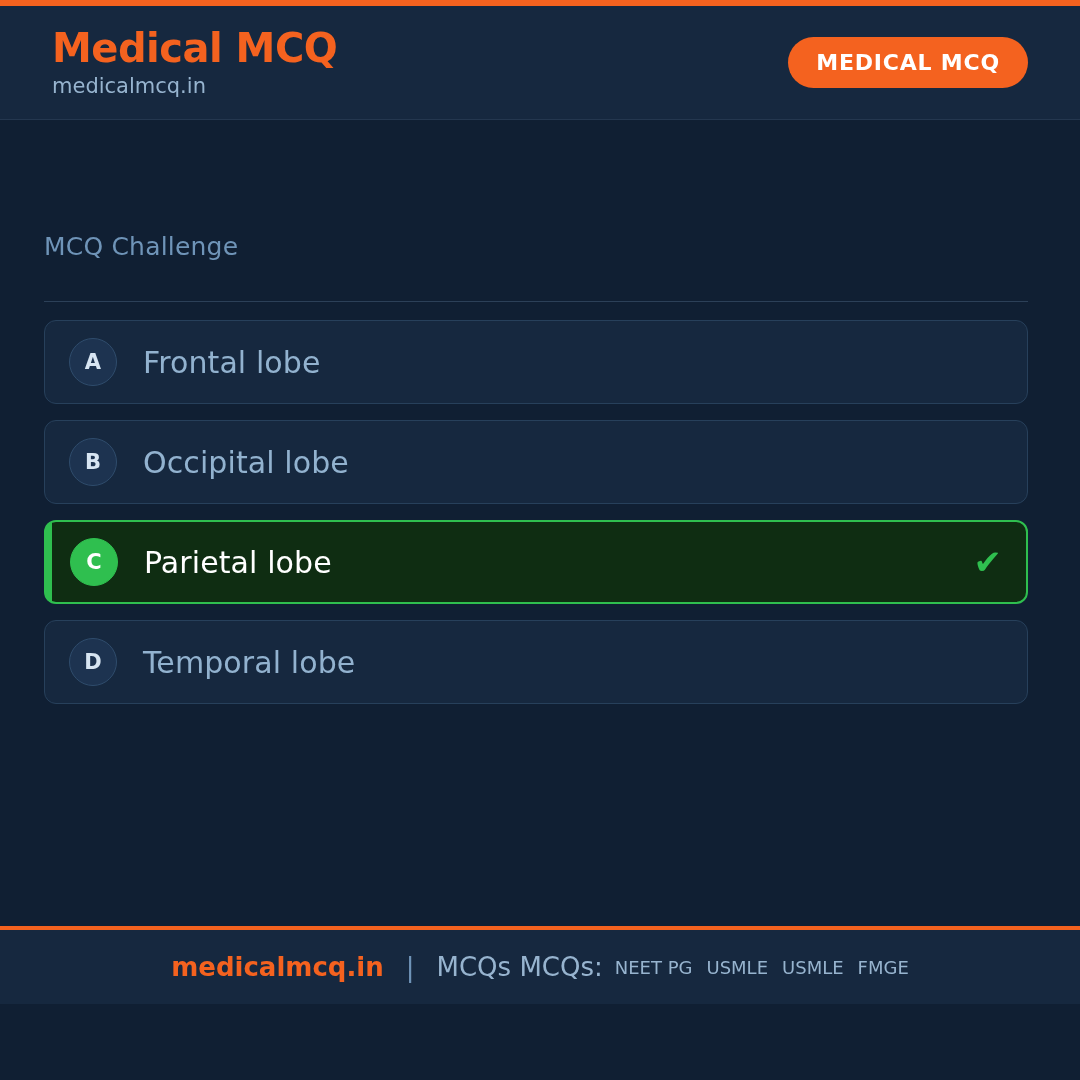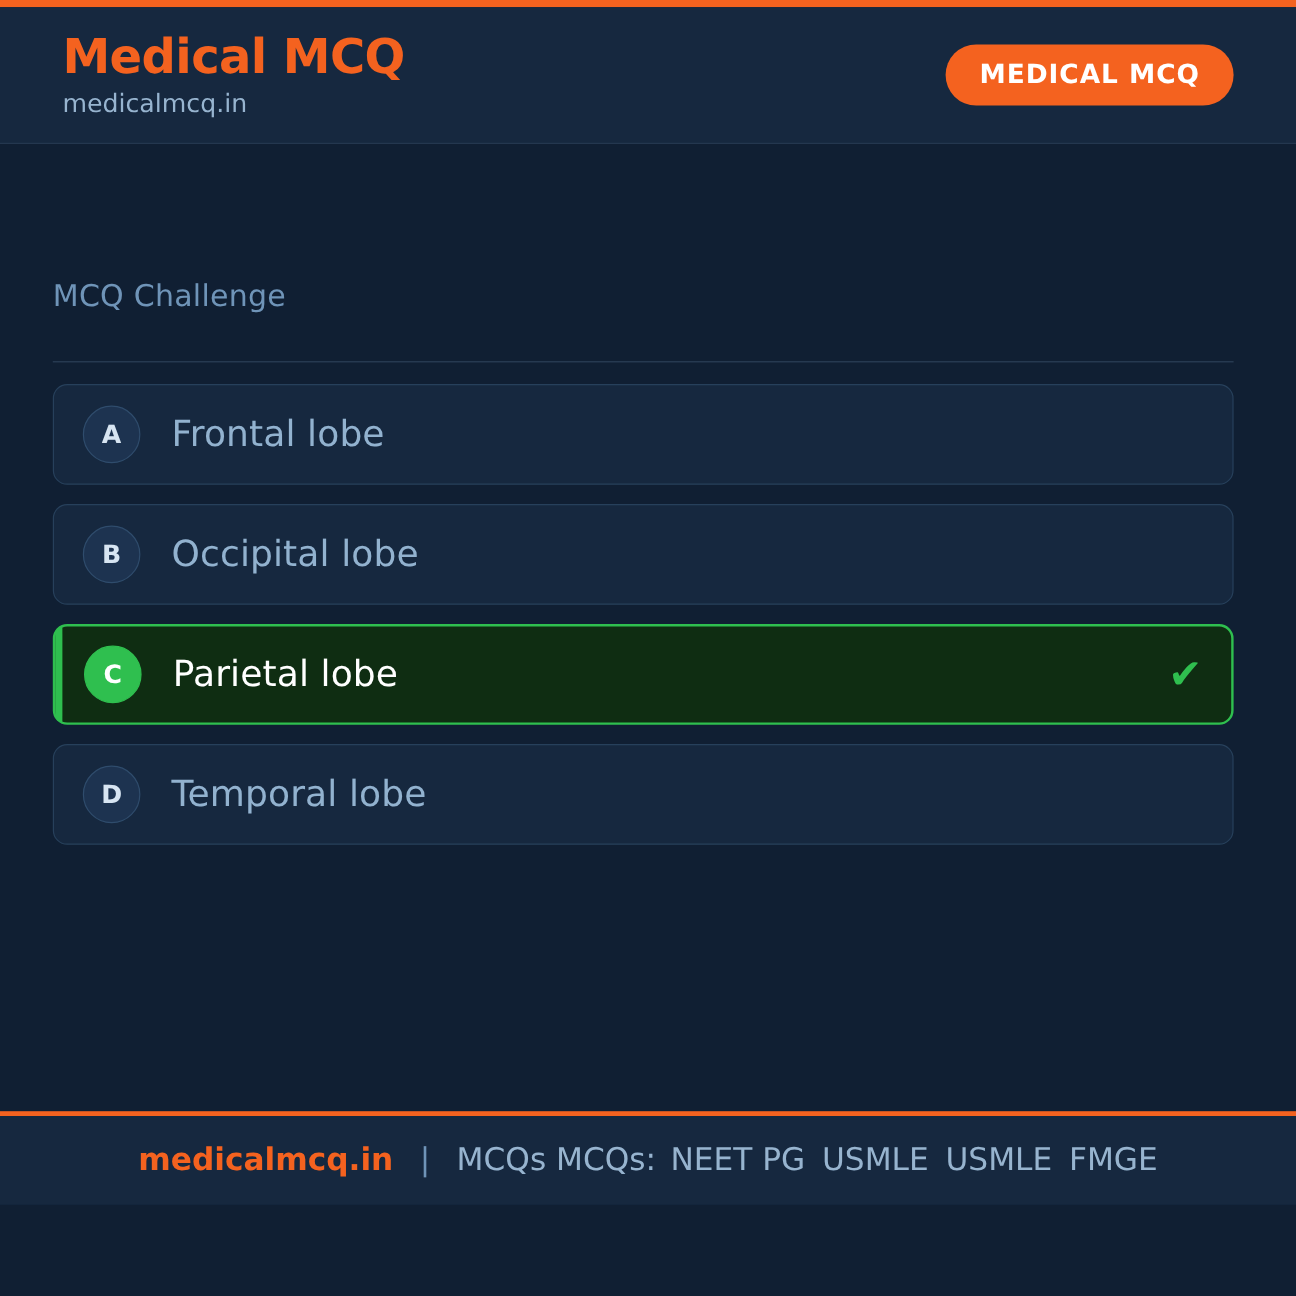--- a/index.html
+++ b/index.html
@@ -163,21 +163,21 @@
     font-size: 26px;
     color: #6f94b8;
     margin: 0 22px;
   }
   .footer-label {
     font-size: 26px;
     color: #97b4cf;
     margin-right: 12px;
   }
   .footer-exam {
-    font-size: 26px;
+    font-size: 18px;
     color: #97b4cf;
     margin-right: 14px;
   }
   .footer-exam:last-child { margin-right: 0; }
 </style>
 </head>
 <body>
 
 <div class="page">
 

